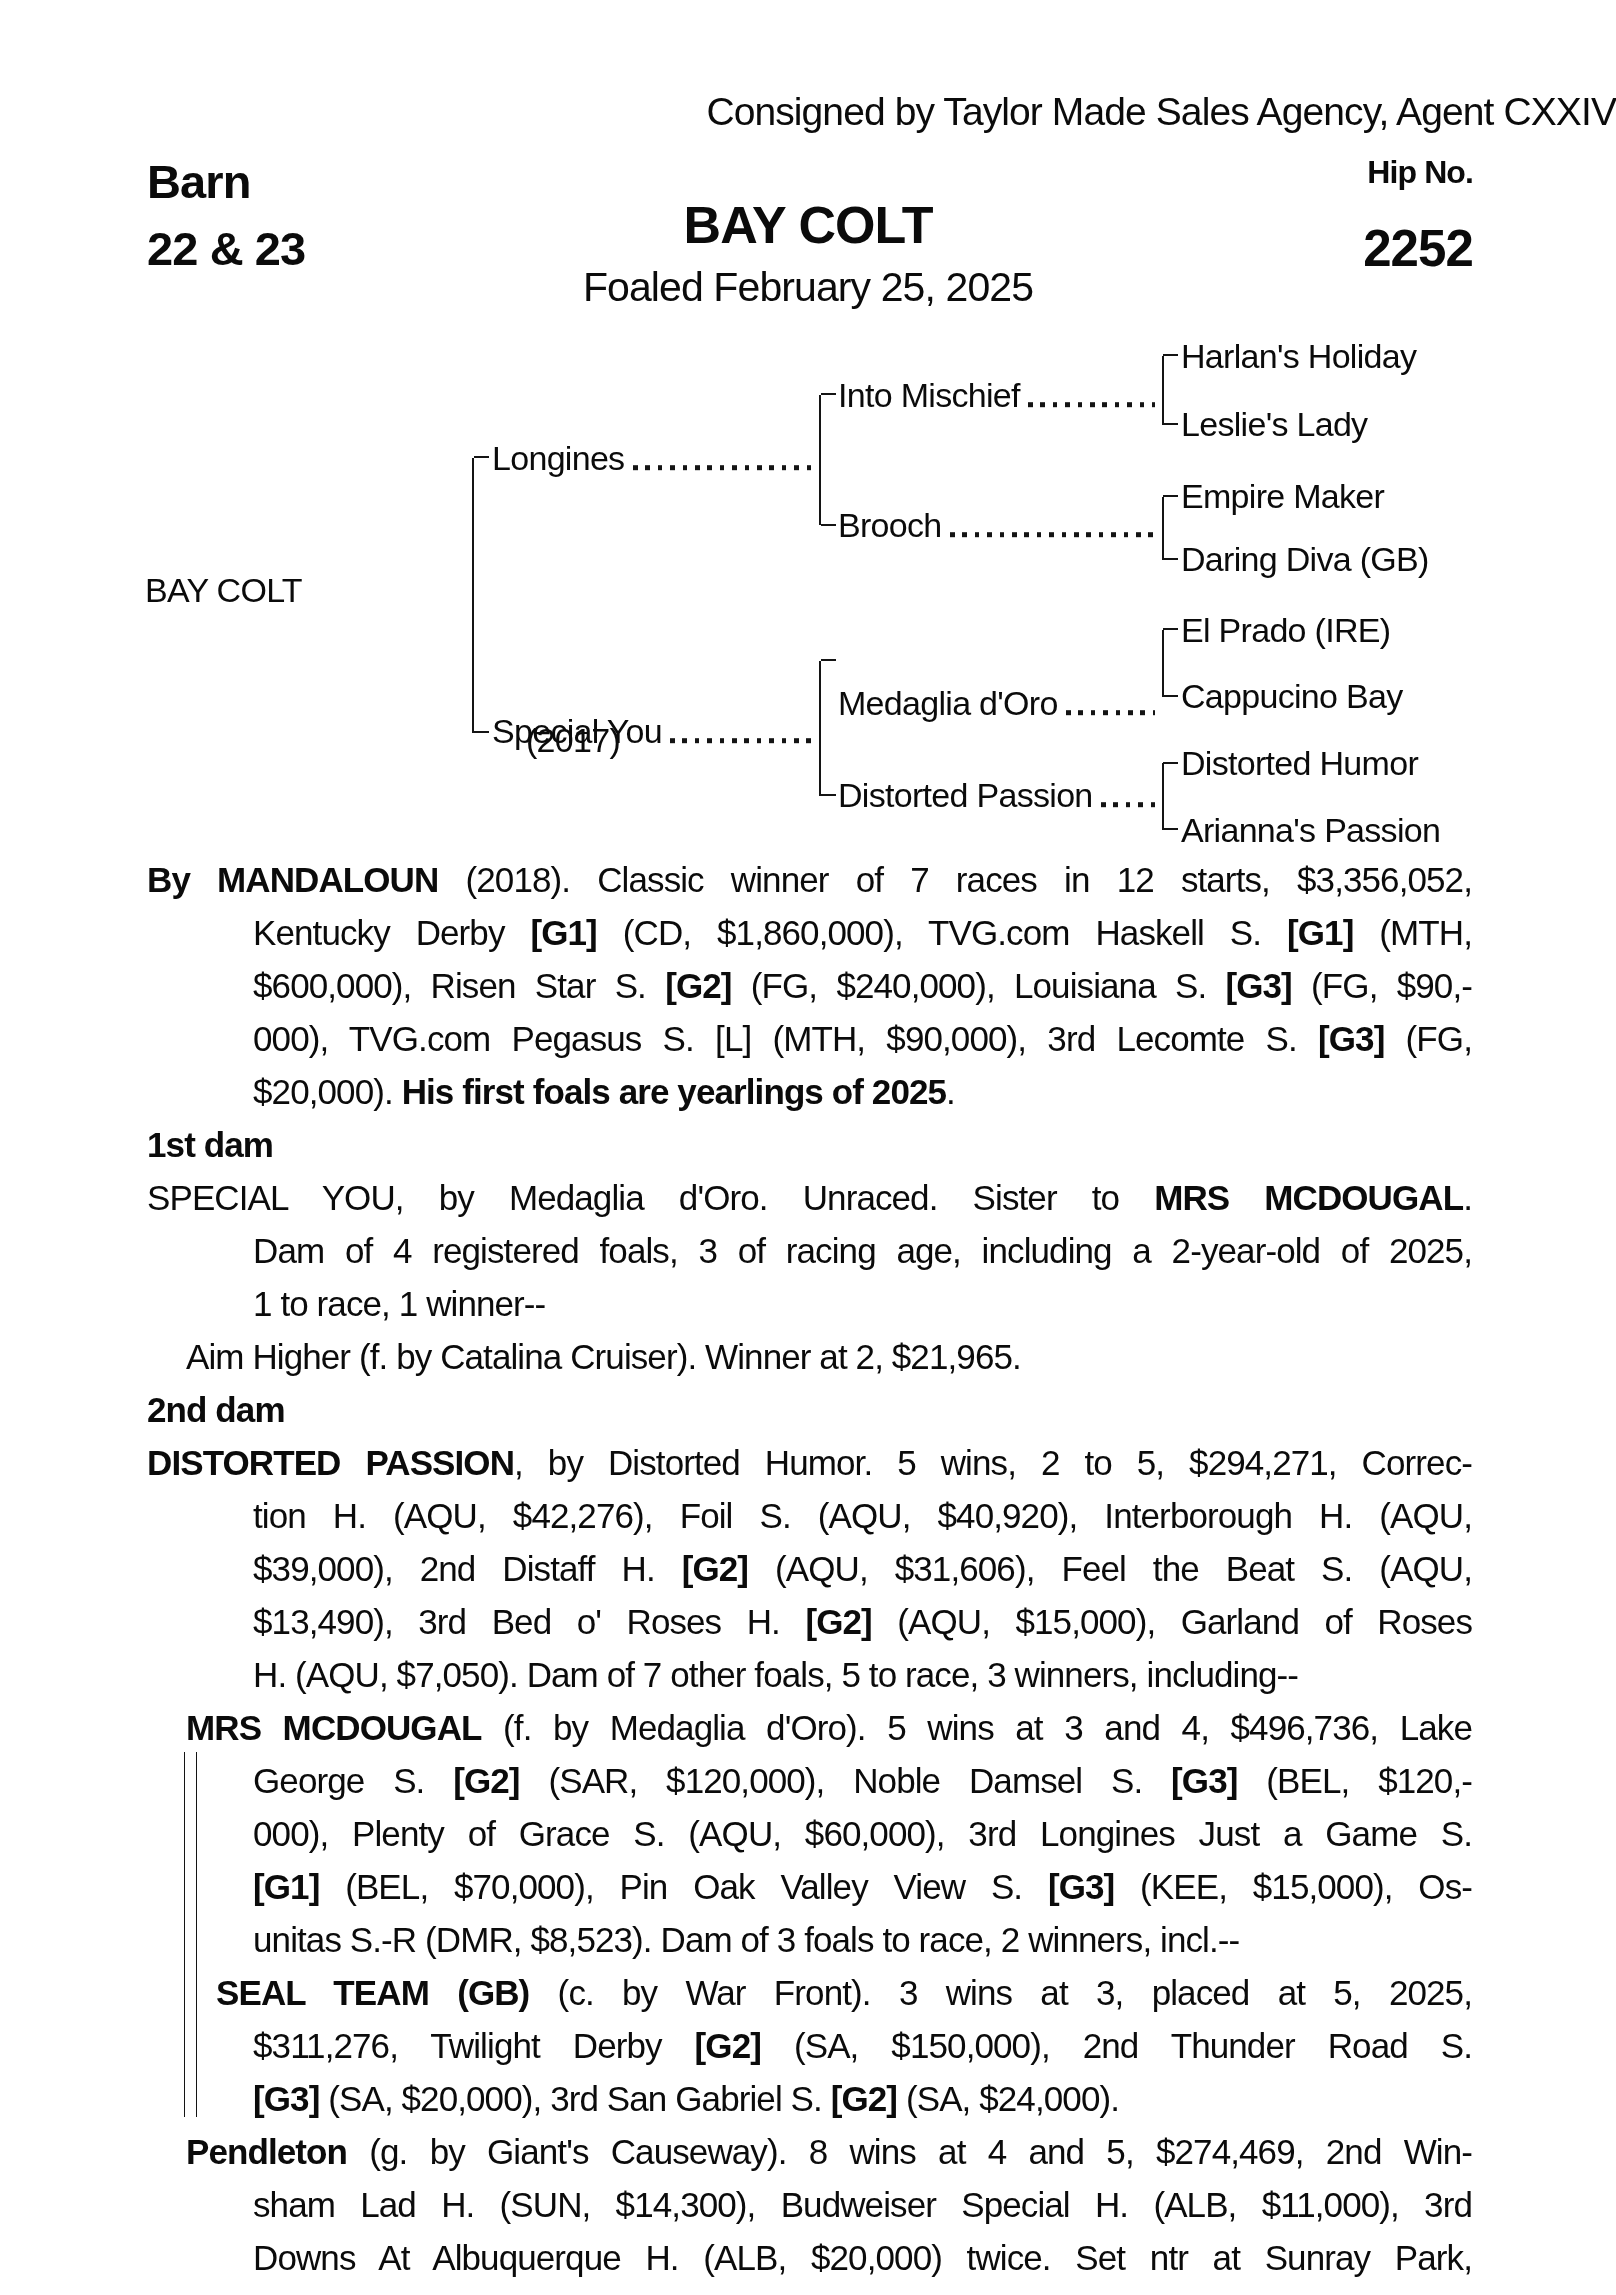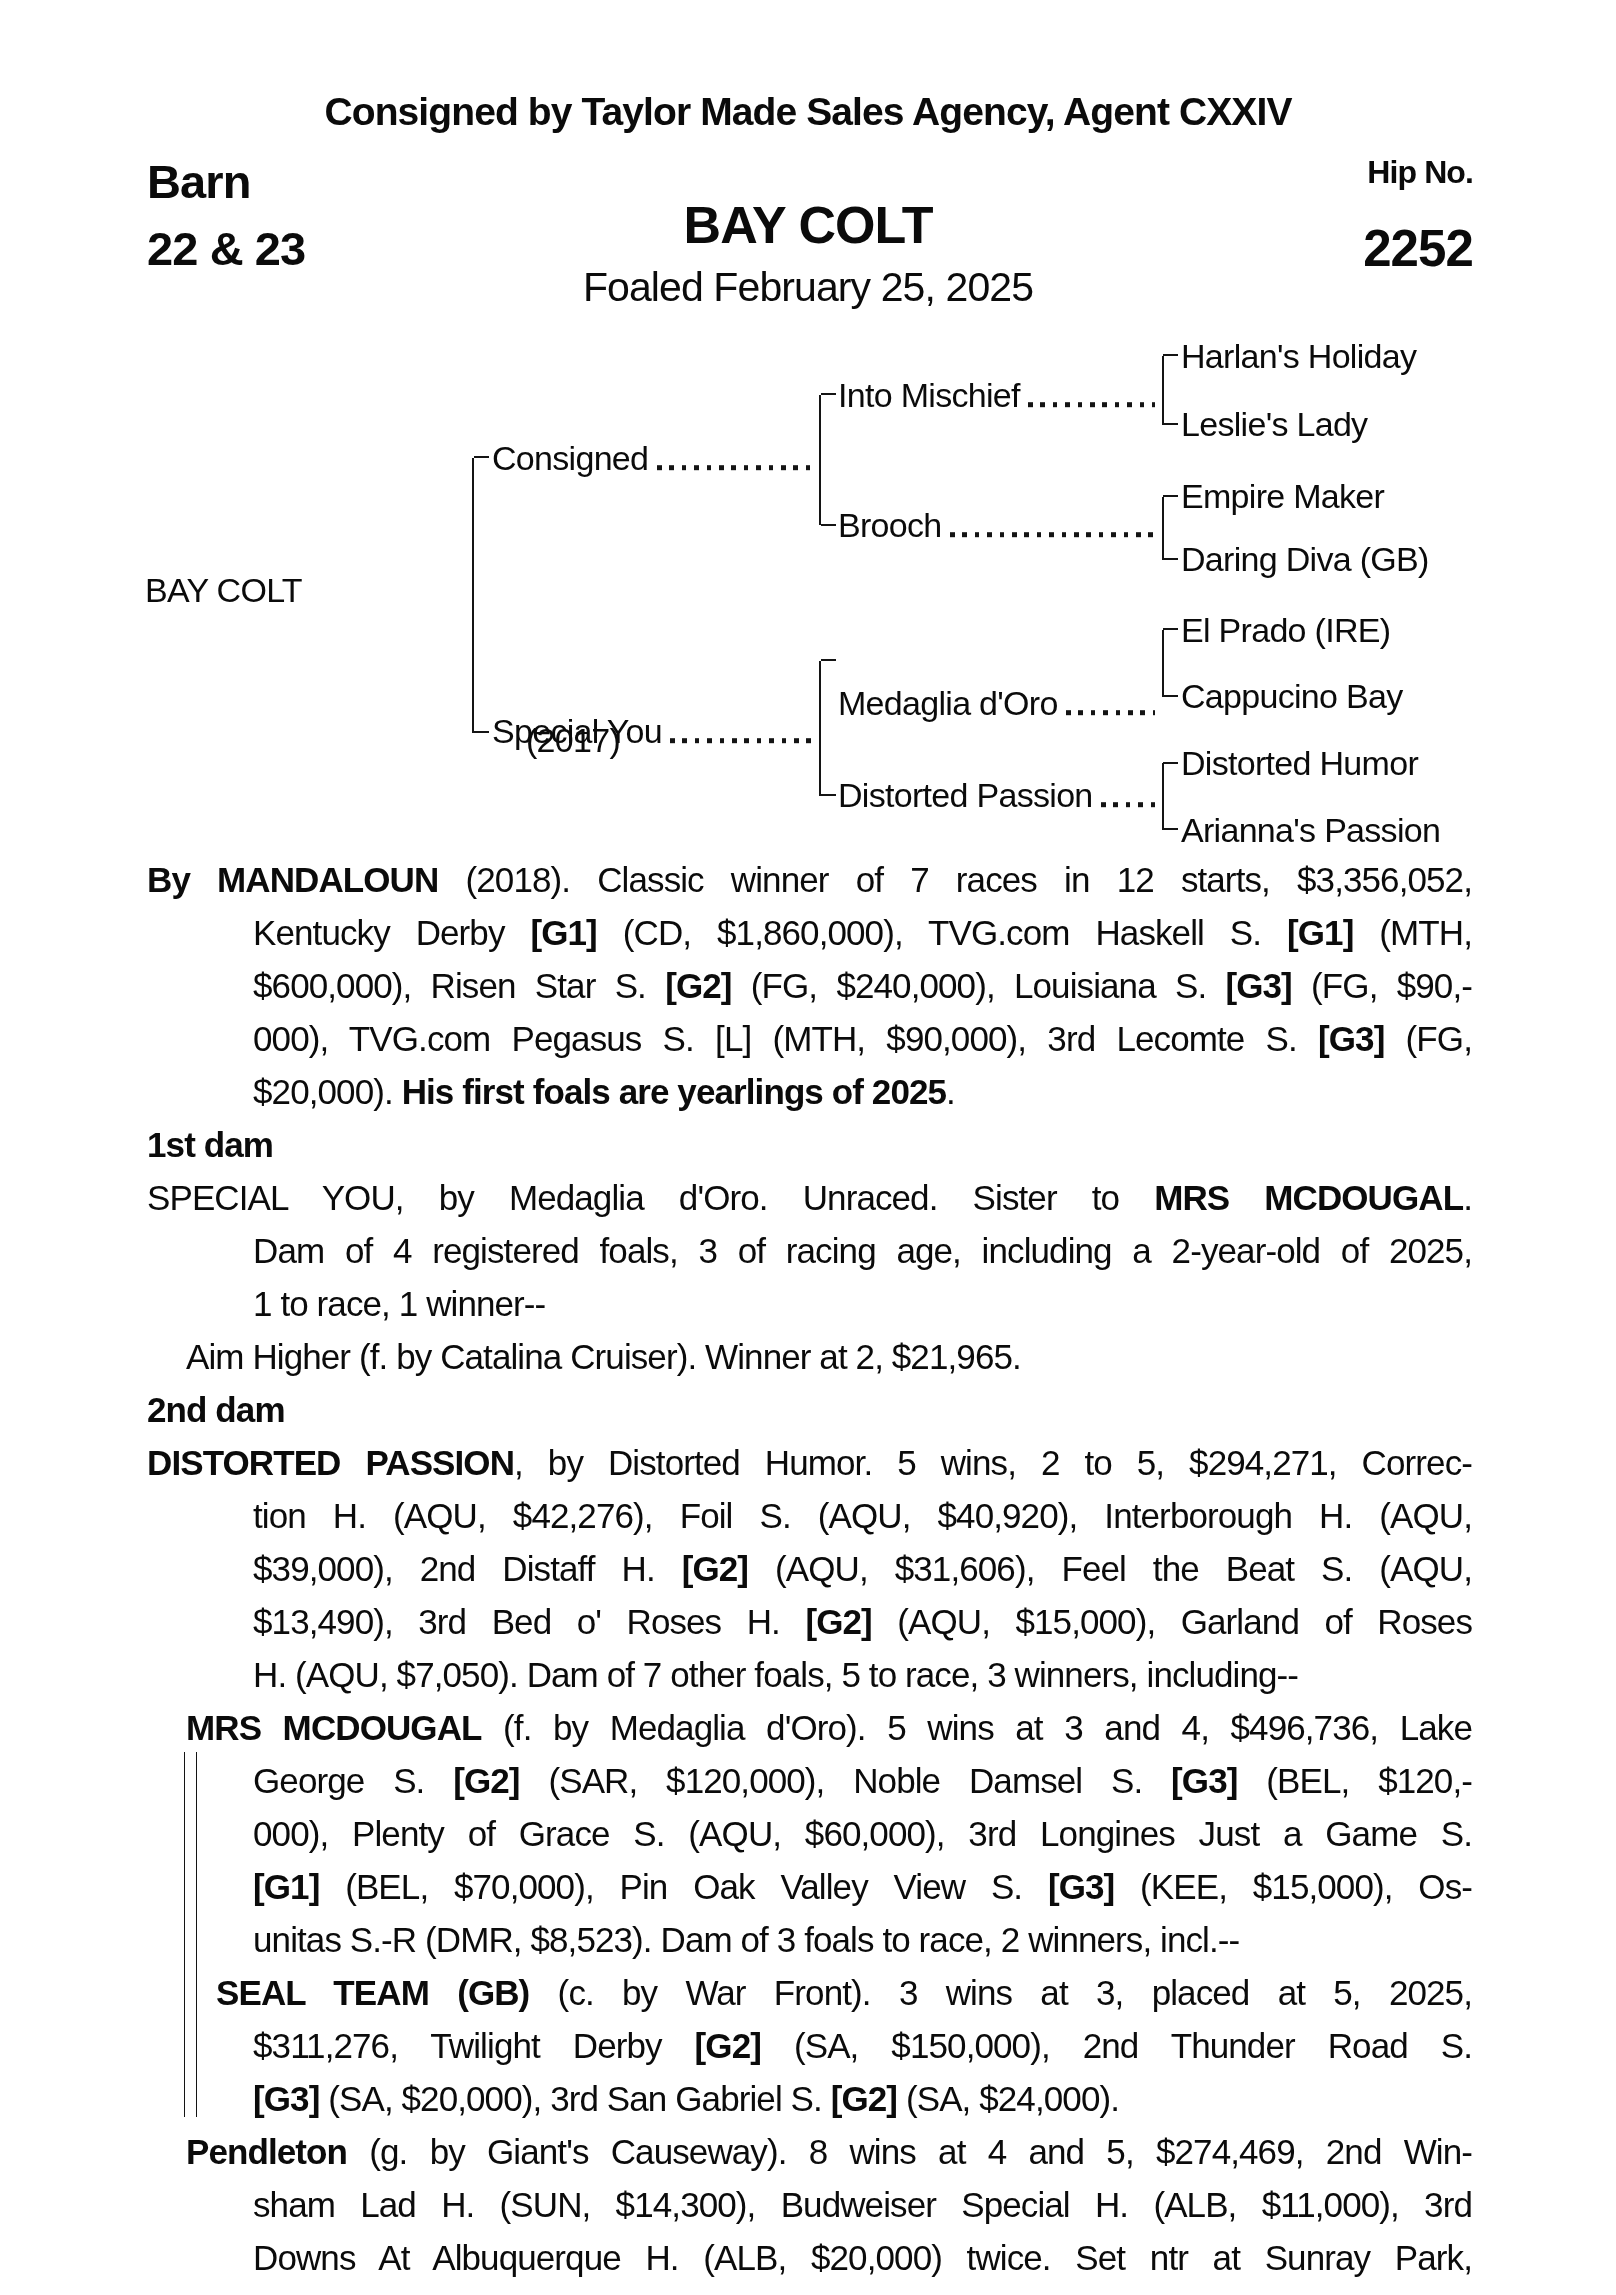--- a/index.html
+++ b/index.html
@@ -1,22 +1,22 @@
 <!DOCTYPE html>
 <html style="font-size:7.3px"><head>
 <meta charset="utf-8">
 <style>
   html,body{margin:0;padding:0;background:#e8e8e8;}
   .page{
     position:relative; width:1616px; height:3227px; background:#ffffff;
     color:#0b0b0b; font-family:"Liberation Sans", sans-serif; overflow:hidden;
   }
   
-  .consignor{position:absolute; left:0; top:90px; width:1616px; text-align:center;
-    font-size:39px; font-weight:bold; letter-spacing:-0.9px;}
+  .consignor{position:absolute; left:0; top:90px; width:1616px; text-align:right;
+    font-size:39px; font-weight:normal; letter-spacing:-0.9px;}
   .barn-label{position:absolute; left:147px; top:154px; font-size:47px; font-weight:bold; letter-spacing:-0.9px;}
   .barn-value{position:absolute; left:147px; top:221px; font-size:47px; font-weight:bold; letter-spacing:-0.9px;}
   .hip-label{position:absolute; right:143px; top:154px; font-size:32px; font-weight:bold; letter-spacing:-0.9px; text-align:right;}
   .hip-value{position:absolute; right:143px; top:219px; font-size:51px; font-weight:bold; letter-spacing:-0.9px; text-align:right;}
   .colt-title{position:absolute; left:0; top:195px; width:1616px; text-align:center;
     font-size:52px; font-weight:bold; letter-spacing:-0.9px;}
   .foaled{position:absolute; left:0; top:264px; width:1616px; text-align:center;
     font-size:41px; font-weight:normal; letter-spacing:-0.9px;}
   
   .tree{position:absolute; left:0; top:0; width:1616px; height:872px;}
@@ -51,21 +51,21 @@
   <div class="hip-value">2252</div>
   <div class="colt-title">BAY COLT</div>
   <div class="foaled">Foaled February 25, 2025</div>
 
   <div class="tree">
     <div class="trow" style="left:145px; top:571px;">
       <span>BAY COLT</span>
     </div>
 
     <div class="trow" style="left:492px; top:439px; width:326px;">
-      <span>Consigned</span>
+      <span>Longines</span>
       <span class="dots"></span>
     </div>
     <div class="trow" style="left:492px; top:712px; width:326px;">
       <span>Special You</span>
       <span class="dots"></span>
     </div>
     <div class="trow" style="left:526px; top:721px;justify-content:center;">
       <span>(2017)</span>
     </div>
 

